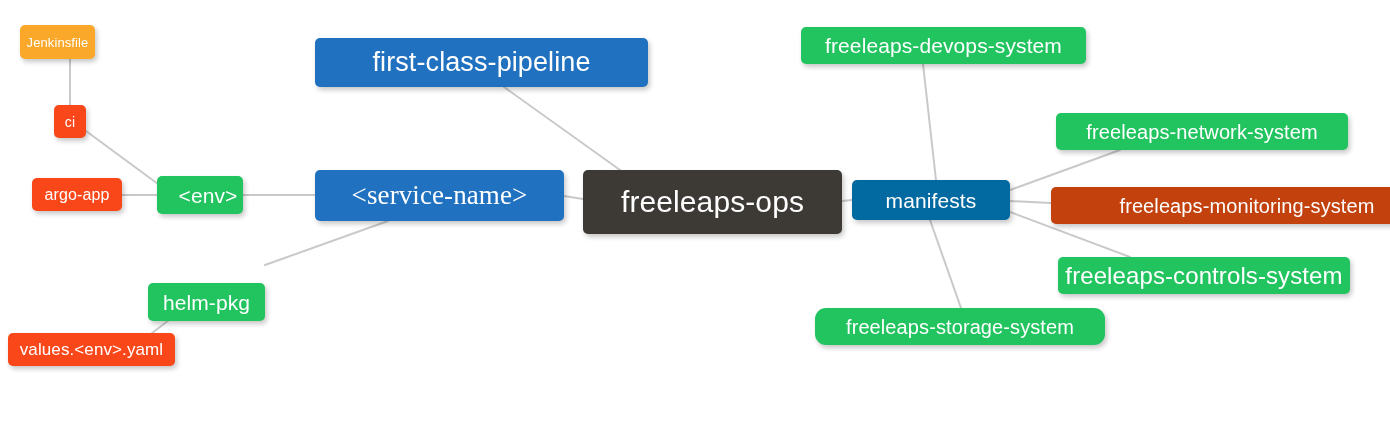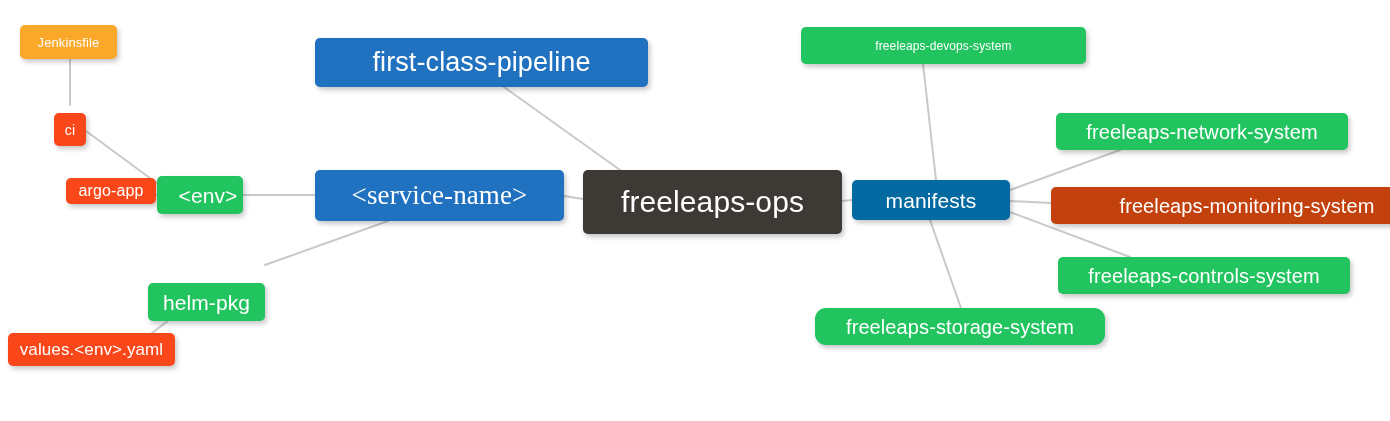--- a/index.html
+++ b/index.html
@@ -54,29 +54,29 @@
       <line x1="504" y1="87" x2="620" y2="170" stroke="#c9c9c9" stroke-width="2" stroke-linecap="round"></line>
       <line x1="564" y1="196" x2="583" y2="199" stroke="#c9c9c9" stroke-width="2" stroke-linecap="round"></line>
       <line x1="842" y1="201" x2="852" y2="200" stroke="#c9c9c9" stroke-width="2" stroke-linecap="round"></line>
       <line x1="936" y1="180" x2="923" y2="64" stroke="#c9c9c9" stroke-width="2" stroke-linecap="round"></line>
       <line x1="1010" y1="190" x2="1120" y2="150" stroke="#c9c9c9" stroke-width="2" stroke-linecap="round"></line>
       <line x1="1010" y1="201" x2="1051" y2="203" stroke="#c9c9c9" stroke-width="2" stroke-linecap="round"></line>
       <line x1="1010" y1="212" x2="1130" y2="257" stroke="#c9c9c9" stroke-width="2" stroke-linecap="round"></line>
       <line x1="930" y1="220" x2="961" y2="308" stroke="#c9c9c9" stroke-width="2" stroke-linecap="round"></line>
     </svg>
   <div id="node-layer">
-      <div class="node" style="left: 20px; top: 25px; width: 97px; height: 34px; background: rgb(249, 168, 42); font-size: 13px;">Jenkinsfile</div>
-      <div class="node" style="left: 54px; top: 105px; width: 32px; height: 33px; background: rgb(250, 71, 25); font-size: 14px; margin-top: 8px;">ci</div>
-      <div class="node" style="left: 32px; top: 178px; width: 90px; height: 26px; background: rgb(250, 71, 25); font-size: 16px; margin-left: 34px;">argo-app</div>
+      <div class="node" style="left: 20px; top: 25px; width: 75px; height: 34px; background: rgb(249, 168, 42); font-size: 13px;">Jenkinsfile</div>
+      <div class="node" style="left: 54px; top: 105px; width: 32px; height: 33px; background: rgb(250, 71, 25); font-size: 14px;">ci</div>
+      <div class="node" style="left: 32px; top: 178px; width: 90px; height: 33px; background: rgb(250, 71, 25); font-size: 16px;">argo-app</div>
       <div class="node" style="left: 157px; top: 176px; width: 86px; height: 38px; background: rgb(33, 196, 95); font-size: 21px; padding-left: 16px;">&lt;env&gt;</div>
       <div class="node" style="left: 148px; top: 257px; width: 117px; height: 38px; background: rgb(33, 196, 95); font-size: 21px; margin-top: 26px;">helm-pkg</div>
       <div class="node" style="left: 8px; top: 333px; width: 167px; height: 33px; background: rgb(250, 71, 25); font-size: 17px;">values.&lt;env&gt;.yaml</div>
       <div class="node" style="left: 315px; top: 38px; width: 333px; height: 49px; background: rgb(32, 113, 191); font-size: 27px;">first-class-pipeline</div>
       <div class="node" style="left: 315px; top: 170px; width: 249px; height: 51px; background: rgb(32, 113, 191); font-size: 27px; font-family: Liberation Serif, serif;">&lt;service-name&gt;</div>
       <div class="node" style="left: 583px; top: 170px; width: 259px; height: 64px; background: rgb(61, 57, 53); font-size: 30px;">freeleaps-ops</div>
       <div class="node" style="left: 852px; top: 180px; width: 158px; height: 40px; background: #0369a1; font-size: 21px;">manifests</div>
-      <div class="node" style="left: 801px; top: 27px; width: 285px; height: 37px; background: rgb(33, 196, 95); font-size: 12px;">freeleaps-devops-system</div>
+      <div class="node" style="left: 801px; top: 27px; width: 285px; height: 37px; background: rgb(33, 196, 95); font-size: 21px;">freeleaps-devops-system</div>
       <div class="node" style="left: 1056px; top: 113px; width: 292px; height: 37px; background: rgb(33, 196, 95); font-size: 20px;">freeleaps-network-system</div>
       <div class="node" style="left: 1051px; top: 187px; width: 379px; height: 37px; background: #c2410c; font-size: 20px; padding-left: 13px;">freeleaps-monitoring-system</div>
-      <div class="node" style="left: 1058px; top: 257px; width: 292px; height: 37px; background: rgb(33, 196, 95); font-size: 20px;">freeleaps-controls-system</div>
+      <div class="node" style="left: 1058px; top: 257px; width: 292px; height: 37px; background: rgb(33, 196, 95); font-size: 24px;">freeleaps-controls-system</div>
       <div class="node" style="left: 815px; top: 308px; width: 290px; height: 37px; background: rgb(33, 196, 95); font-size: 20px; border-radius: 11px;">freeleaps-storage-system</div>
     </div>
 </div>
 
 </body></html>

